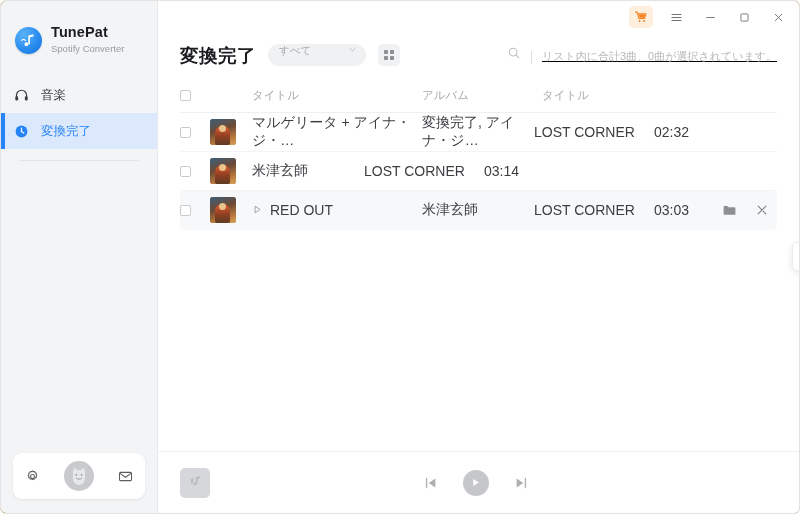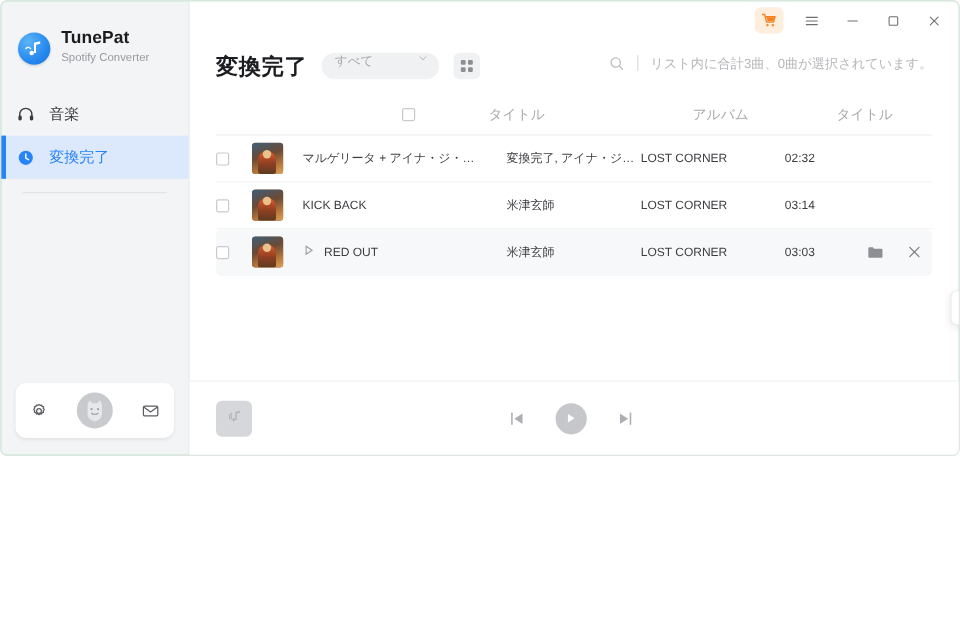--- a/index.html
+++ b/index.html
@@ -4,23 +4,23 @@
 <style>
   * { box-sizing: border-box; margin: 0; padding: 0; }
   html, body {
     width: 800px; height: 514px;
     font-family: "Liberation Sans", "DejaVu Sans", sans-serif;
     background: #ffffff;
     overflow: hidden;
   }
   .app {
     position: relative;
-    width: 800px; height: 380px;
+    width: 800px; height: 514px;
     display: flex;
-    background: #86efac;
+    background: #a16207;
     border: 1px solid #e3e3e3;
     border-radius: 6px;
     overflow: hidden;
   }
 
   
   .sidebar {
     width: 157px;
     height: 100%;
     background: #f3f4f6;
@@ -164,53 +164,52 @@
   .grid-btn .dots {
     display: grid;
     grid-template-columns: repeat(2, 4px);
     grid-template-rows: repeat(2, 4px);
     gap: 2.5px;
   }
   .grid-btn .dots i { background: #8d8e93; border-radius: 1px; display: block; }
 
   .head-right {
     margin-left: auto;
-    display: flex; align-items: flex-start; gap: 10px;
+    display: flex; align-items: flex-end; gap: 10px; text-decoration: underline;
   }
   .vdivider { width: 1px; height: 13px; background: #dcdde0; }
   .count-text { font-size: 11px; color: #b6b7bb; }
 
   .table { margin-top: 8px; }
   .thead {
     display: flex; align-items: center;
     height: 28px;
     font-size: 11.5px; color: #a9aaae;
     border-bottom: 1px solid #eeeff1;
     padding-bottom: 6px;
-    justify-content: flex-end;
   }
   .c-check { width: 30px; display: flex; align-items: center; }
   .c-art   { width: 42px; }
   .c-title { width: 170px; }
   .c-artist{ width: 112px; }
   .c-album { width: 120px; }
   .c-dur   { width: 80px; }
 
   .checkbox {
     width: 11px; height: 11px;
     border: 1px solid #c9cacd;
     border-radius: 2px;
     background: #fff;
     cursor: pointer;
   }
 
   .row {
     display: flex; align-items: center;
     height: 39px;
-    font-size: 10px;
+    font-size: 14px;
     color: #3c3d41;
     border-bottom: 1px solid #f3f4f5;
     position: relative;
   }
   .row:last-child { border-bottom: none; }
   .row.hovered {
     background: #f7f8f9;
     border-radius: 5px;
     border-bottom: 1px solid transparent;
   }
@@ -471,25 +470,20 @@
           <div class="c-check">
             <span class="checkbox"></span>
           </div>
           <div class="c-art">
             <div class="thumb">
                 <span class="sky"></span>
                 <span class="fig"></span>
                 <span class="face"></span>
               </div>
           </div>
-          <div class="c-title">
-            <div class="title-cell">
-              <span>KICK BACK</span>
-            </div>
-          </div>
           <div class="c-artist">米津玄師</div>
           <div class="c-album">LOST CORNER</div>
           <div class="c-dur dur-cell">03:14</div>
         </div>
 
         <div class="row hovered">
           <div class="c-check">
             <span class="checkbox"></span>
           </div>
           <div class="c-art">

